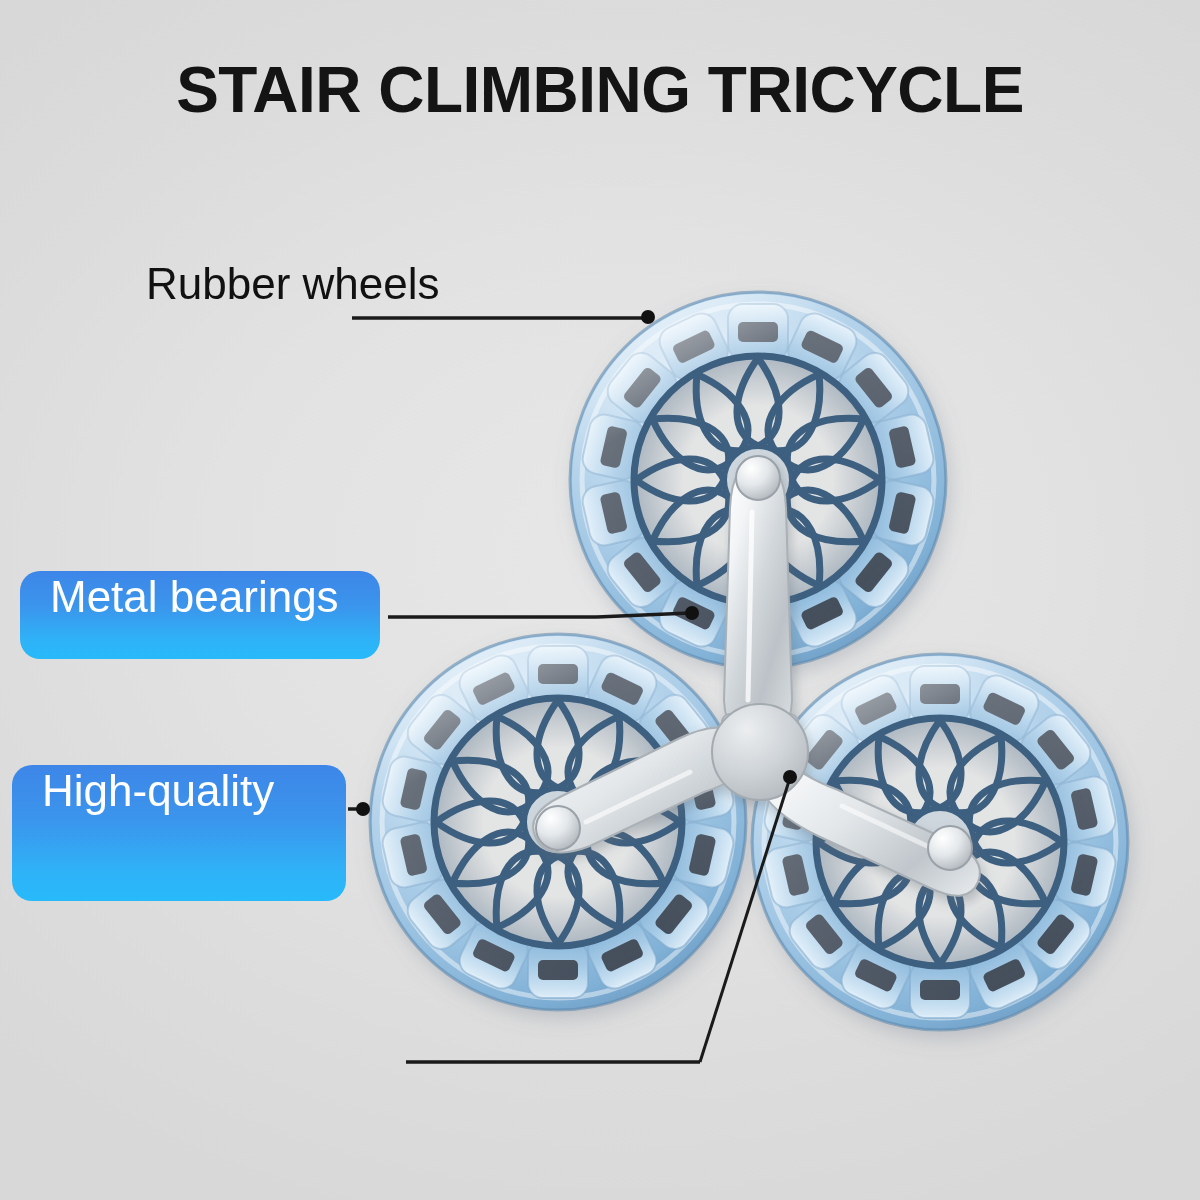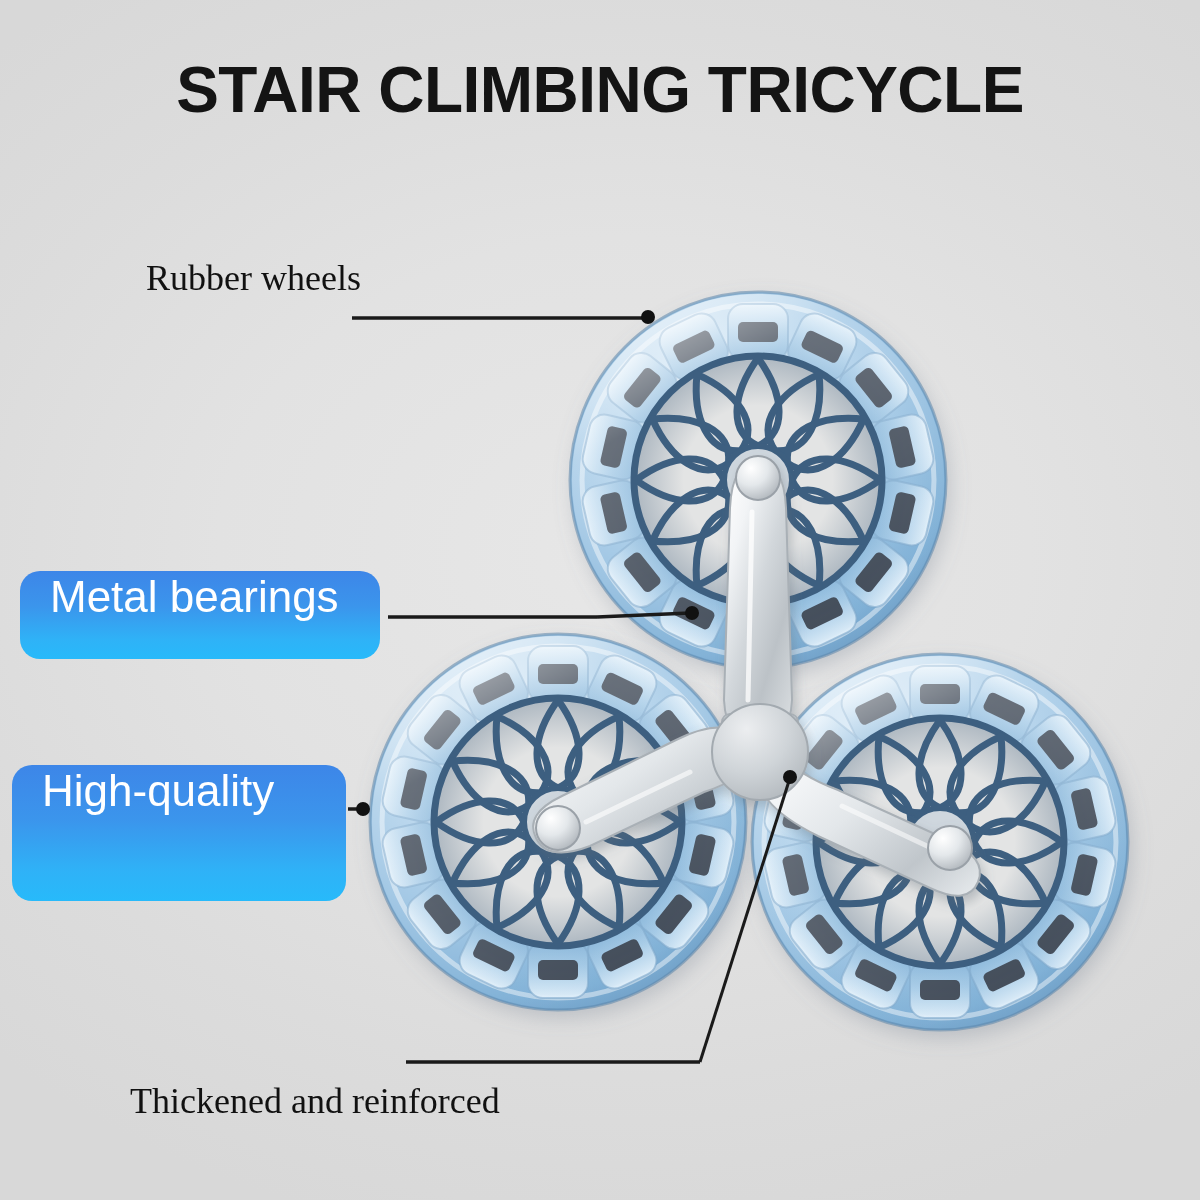--- a/index.html
+++ b/index.html
@@ -40,25 +40,24 @@
     left: 0;
     top: 0;
     width: 1200px;
     height: 1200px;
   }
 
   
   .plain-label {
     position: absolute;
     color: #111111;
-    font-size: 36px;
+    font-size: 44px;
     line-height: 1.16;
     font-weight: 400;
     white-space: nowrap;
-    font-family: Liberation Serif, serif;
   }
   #label-rubber-wheels {
     left: 146px;
     top: 258px;
   }
   #label-thickened {
     left: 130px;
     top: 1081px;
   }
 
@@ -336,15 +335,14 @@
   <div class="badge" id="badge-metal-bearings">
     <span class="badge-text">Metal bearings</span>
   </div>
 
   <div class="badge" id="badge-hardware">
     <span>
       <span class="badge-text">High-quality</span>
     </span>
   </div>
 
-  <div class="plain-label" id="label-thickened">Thickened and reinforced</div>
 
 </div>
 
 </body></html>

